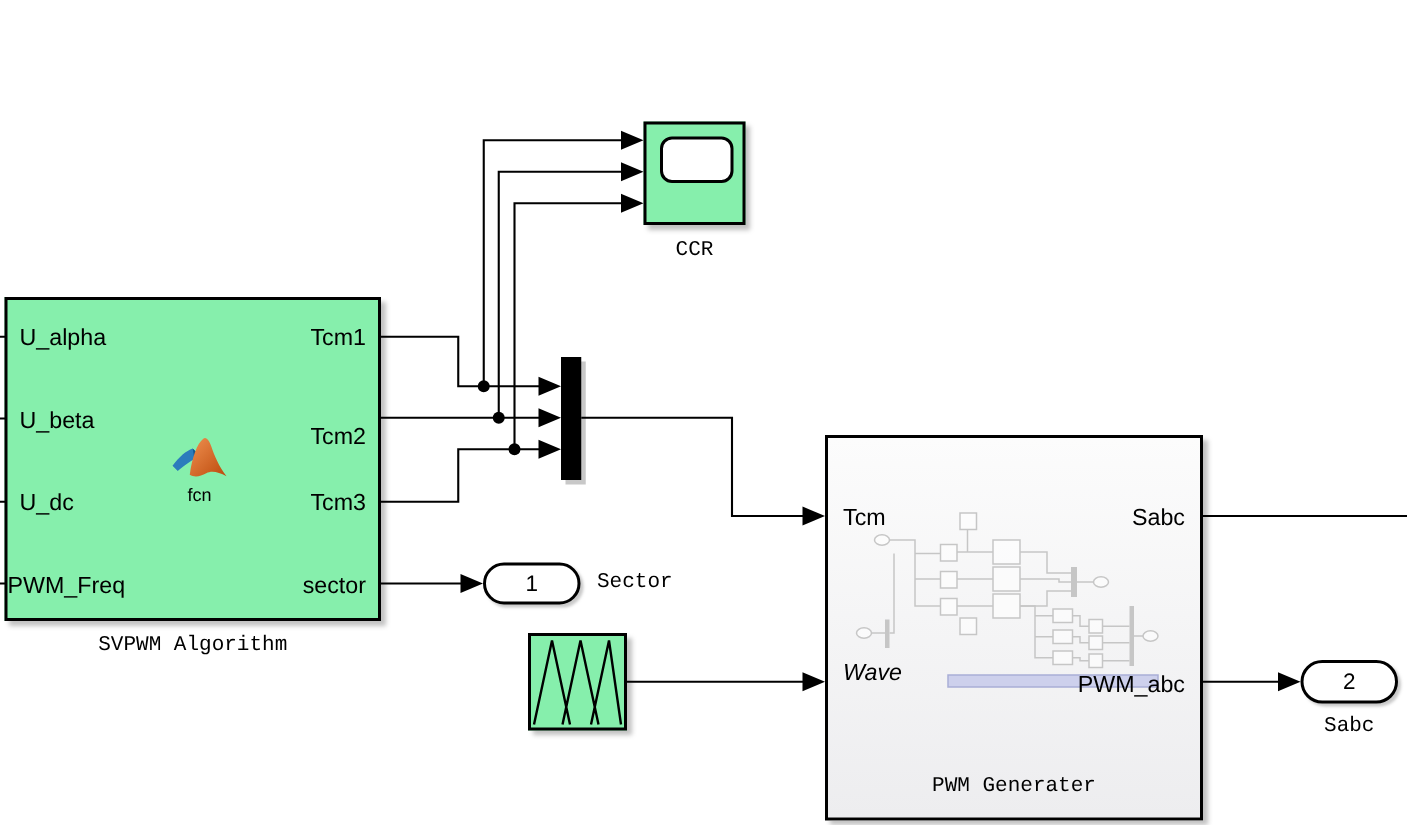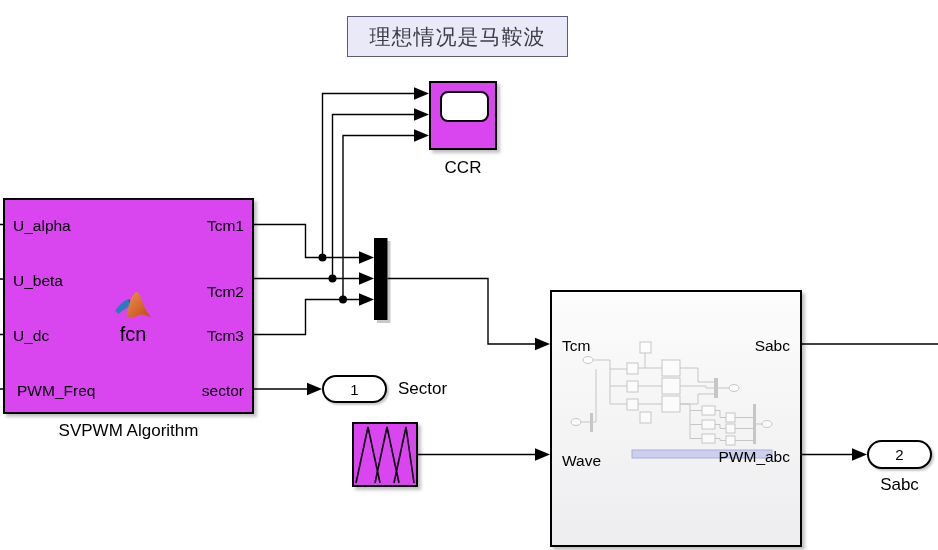--- a/index.html
+++ b/index.html
@@ -2,56 +2,53 @@
 <html><head>
 <meta charset="utf-8">
 <style>
   html,body{margin:0;padding:0;background:#fff;}
   .canvas{position:relative;width:938px;height:550px;background:#ffffff;
           font-family:"Liberation Sans",sans-serif;overflow:hidden;}
   .wire-layer{position:absolute;left:0;top:0;pointer-events:none;}
   .wire{stroke:#000;stroke-width:1.4;fill:none;}
   .arrow{fill:#000;stroke:none;}
   .dot{fill:#000;stroke:none;}
-  .block{position:absolute;background:#d946ef;border:2px solid #000;box-sizing:border-box;
+  .block{position:absolute;background:#86efac;border:2px solid #000;box-sizing:border-box;
          box-shadow:3px 3px 3px rgba(120,120,120,0.45);}
   .port-label{position:absolute;font-size:15.5px;line-height:18px;color:#000;white-space:nowrap;}
   .port-right{text-align:center;}
-  .block-name{position:absolute;font-size:17px;line-height:19px;color:#000;
-              text-align:center;white-space:nowrap;}
+  .block-name{position:absolute;font-size:14px;line-height:19px;color:#000;
+              text-align:center;white-space:nowrap;font-family:Liberation Mono, monospace;}
   .annotation{position:absolute;left:347px;top:16px;width:221px;height:41px;
               background:#e9e9f8;border:1px solid #5c5c78;box-sizing:border-box;
               display:flex;align-items:center;justify-content:center;
               font-family:"Liberation Serif","DejaVu Serif",serif;
               font-size:21px;color:#3d3d46;letter-spacing:1px;}
   .scope-screen{position:absolute;left:9px;top:8px;width:49px;height:31px;
                 border:2px solid #000;border-radius:8px;box-sizing:border-box;background:#fff;}
   .pill{position:absolute;background:#fff;border:2px solid #000;border-radius:15px;
         box-sizing:border-box;display:flex;align-items:center;justify-content:center;
         font-size:15px;color:#000;box-shadow:2px 2px 2px rgba(120,120,120,0.4);}
   .fcn-label{position:absolute;left:109px;top:123px;width:38px;text-align:center;
-             font-size:20px;color:#000;}
+             font-size:12px;color:#000;}
   .pwm-block{background:linear-gradient(180deg,#fcfcfc 0%,#ededef 100%);}
   .ghost{position:absolute;left:0;top:0;}
   .pwm-port{z-index:2;}
 </style>
 </head>
 <body>
 
 <div class="canvas">
 
-  <div class="annotation">
-    <span>理想情况是马鞍波</span>
-  </div>
 
   <div class="block" style="left:3px;top:198px;width:251px;height:216px;">
     <span class="port-label" style="left:8px;top:17px;">U_alpha</span>
     <span class="port-label" style="left:8px;top:72px;">U_beta</span>
     <span class="port-label" style="left:8px;top:127px;">U_dc</span>
-    <span class="port-label" style="left:12px;top:182px;text-align:center;">PWM_Freq</span>
+    <span class="port-label" style="left:0;top:182px;text-align:center;">PWM_Freq</span>
     <span class="port-label port-right" style="right:8px;top:17px;">Tcm1</span>
     <span class="port-label port-right" style="right:8px;top:72px;margin-top:11px;">Tcm2</span>
     <span class="port-label port-right" style="right:8px;top:127px;">Tcm3</span>
     <span class="port-label port-right" style="right:8px;top:182px;">sector</span>
 
     <svg style="position:absolute;left:109px;top:90px;" width="38" height="31" viewBox="0 0 38 31">
       <defs>
         <linearGradient id="og" x1="0" y1="0" x2="1" y2="1">
           <stop offset="0" stop-color="#ef9050"></stop>
             <stop offset="1" stop-color="#bc4a0c"></stop>
@@ -116,24 +113,25 @@
         <ellipse cx="24" cy="130" rx="5" ry="3.5"></ellipse>
         <ellipse cx="182" cy="96" rx="5" ry="3.5"></ellipse>
         <ellipse cx="215" cy="132" rx="5" ry="3.5"></ellipse>
       </g>
       <rect x="162" y="86" width="4" height="20" fill="#c6c6c6"></rect>
       <rect x="38" y="121" width="3" height="19" fill="#c6c6c6"></rect>
       <rect x="201" y="112" width="3" height="40" fill="#c6c6c6"></rect>
       <rect x="80" y="158" width="140" height="8" fill="#cdd0ec" stroke="#a9aed6" stroke-width="1"></rect>
     </svg>
     <span class="port-label pwm-port" style="left:10px;top:45px;">Tcm</span>
-    <span class="port-label pwm-port" style="left:10px;top:160px;">Wave</span>
+    <span class="port-label pwm-port" style="left:10px;top:148px;font-style:italic;">Wave</span>
     <span class="port-label pwm-port port-right" style="right:10px;top:45px;">Sabc</span>
     <span class="port-label pwm-port port-right" style="right:10px;top:156px;">PWM_abc</span>
   </div>
+  <div class="block-name" style="left:550px;top:515px;width:252px;">PWM Generater</div>
 
   <div class="pill" style="left:867px;top:440px;width:65px;height:29px;">
     <span>2</span>
   </div>
   <div class="block-name" style="left:867px;top:475px;width:65px;">Sabc</div>
 
   <svg class="wire-layer" width="938" height="550" viewBox="0 0 938 550">
 
     <path class="wire" d="M0,224.5 H4 M0,279 H4 M0,334.5 H4 M0,389 H4"></path>
 

